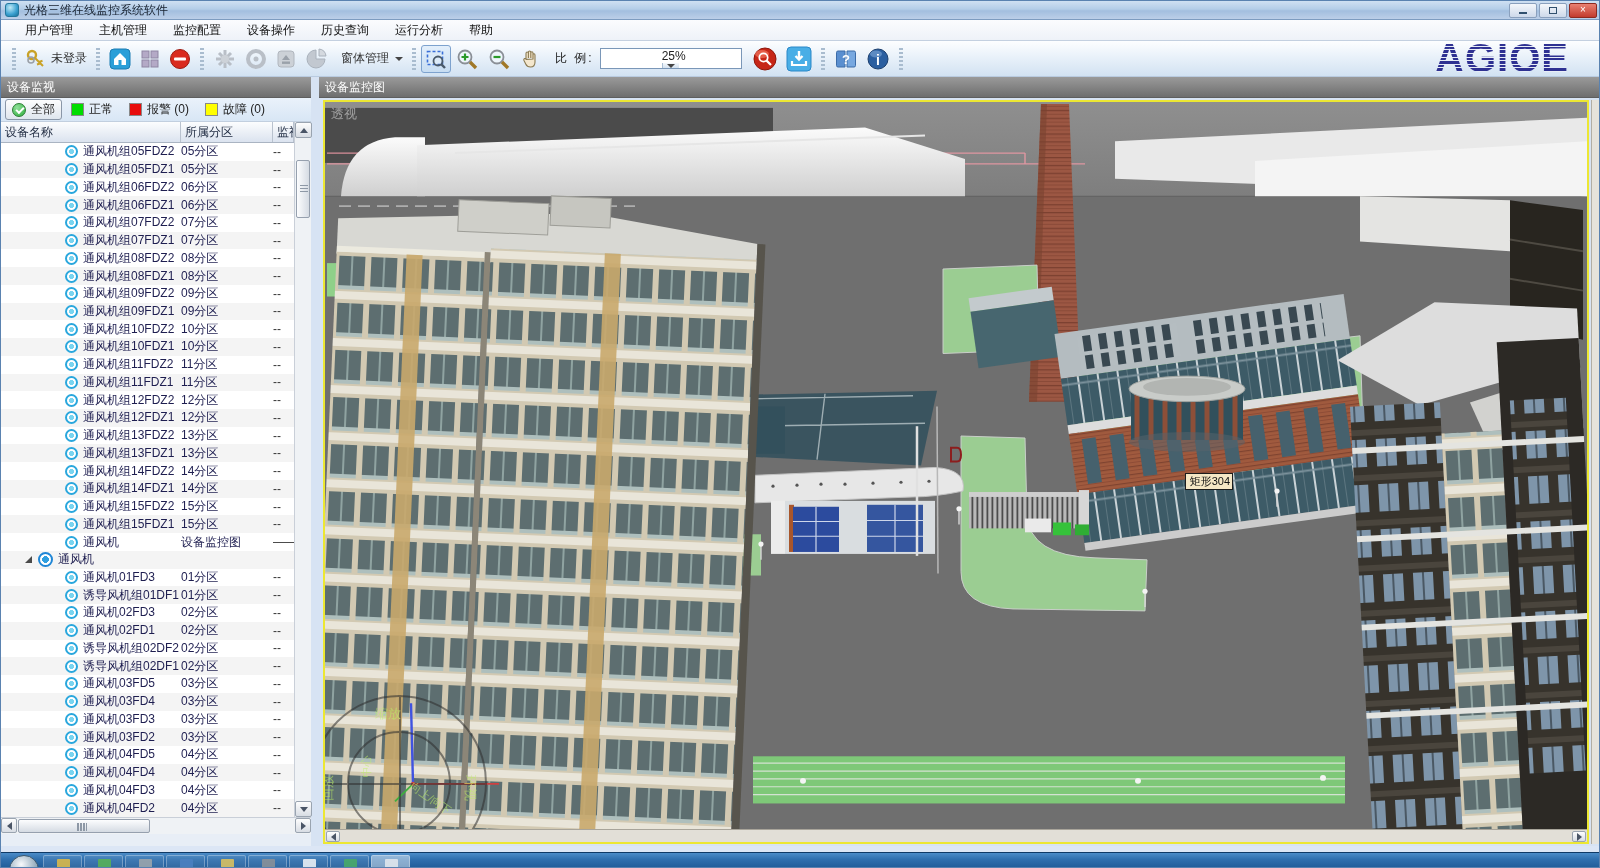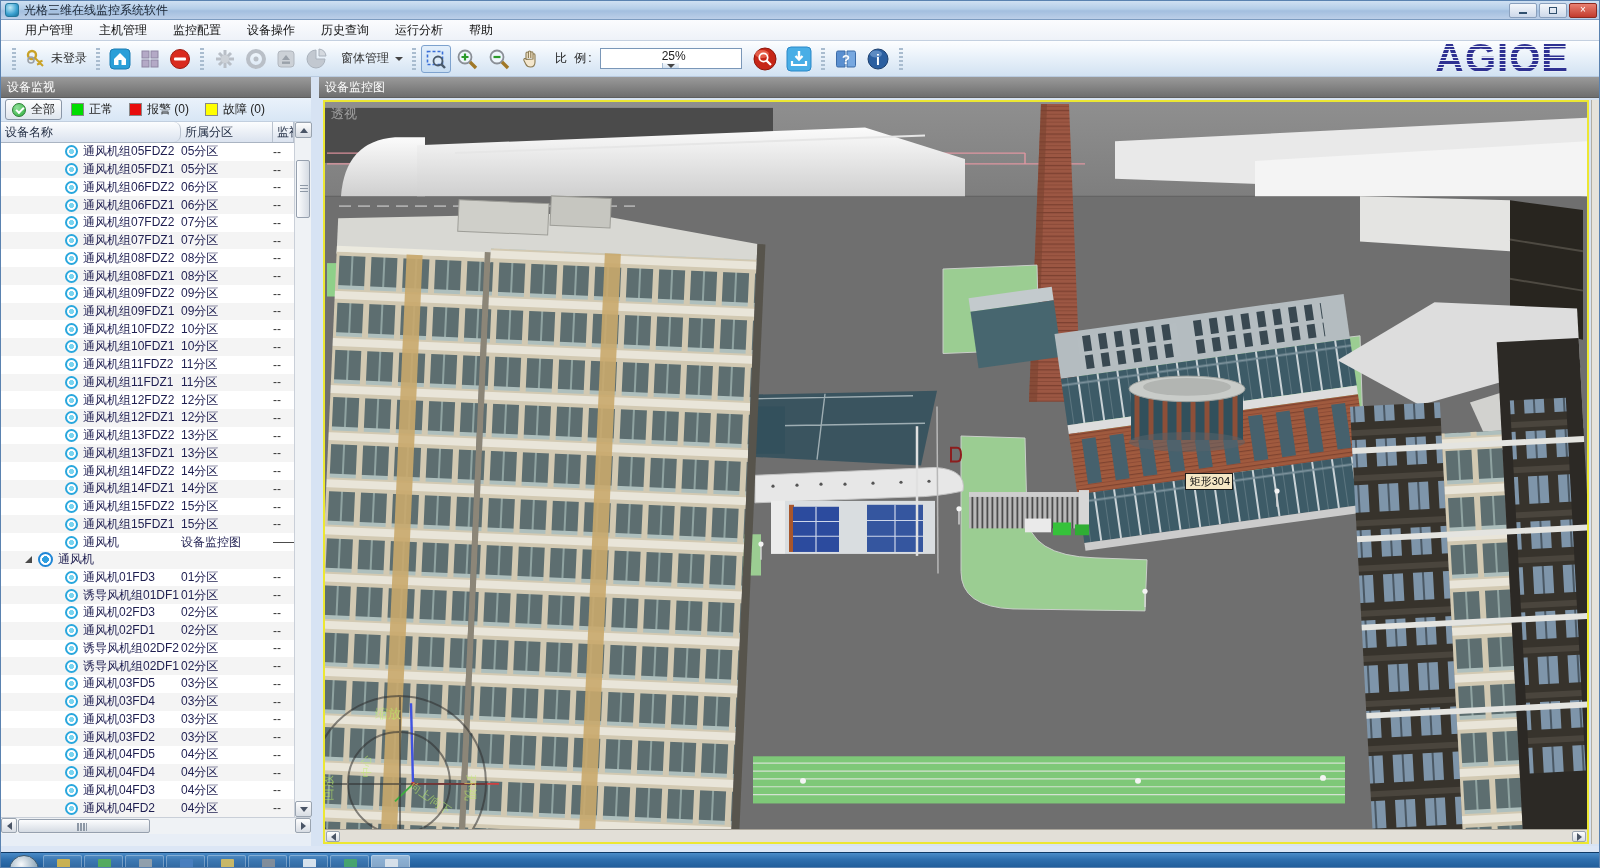--- a/index.html
+++ b/index.html
@@ -62,21 +62,21 @@
   .filter-item{display:flex;align-items:center;font-size:12px;color:#222;padding:1px 6px;border:1px solid transparent;border-radius:3px;}
   .filter-item.selected{border-color:#8a97a8;background:linear-gradient(180deg,#fdfdfd,#dfe6ee);}
   .swatch{width:13px;height:13px;margin-right:5px;border:1px solid #888;}
   .check-circle{width:14px;height:14px;border-radius:50%;margin-right:5px;position:relative;border:1px solid #2a7c33;
     background:radial-gradient(circle at 35% 30%,#8fe09a,#2fae3c);}
   .check-circle:after{content:"";position:absolute;left:3px;top:3px;width:6px;height:3px;border-left:2px solid #fff;border-bottom:2px solid #fff;transform:rotate(-45deg);}
 
   
   .grid-header{height:21px;display:flex;background:linear-gradient(180deg,#fcfdfe,#dbe3ef);border-bottom:1px solid #aab4c2;width:293px;}
   .grid-header .hcell{font-size:12px;color:#1e2a40;line-height:20px;padding-left:4px;border-right:1px solid #b9c2ce;overflow:hidden;white-space:nowrap;}
-  .hc-name{width:180px;border-radius:7px;}.hc-zone{width:92px;}.hc-status{width:21px;border-right:none;}
+  .hc-name{width:180px;}.hc-zone{width:92px;}.hc-status{width:21px;border-right:none;}
   .grid-body{position:absolute;left:0;top:66px;width:293px;height:674px;overflow:hidden;background:#fff;}
   .grow{height:17.74px;display:flex;align-items:center;font-size:12px;color:#1e1e50;overflow:hidden;white-space:nowrap;}
   .grow.alt{background:#f4f4f4;}
   .cell-name{width:180px;display:flex;align-items:center;overflow:hidden;}
   .cell-zone{width:92px;}
   .cell-status{width:21px;color:#333;}
   .indent{display:inline-block;width:64px;flex:none;}
   .indent.grp{width:24px;}
   .tgt-icon{flex:none;width:13px;height:13px;border:2px solid #2aa7dd;border-radius:50%;margin-right:5px;
     background:radial-gradient(circle,#79d4f0 0 2.5px,#fff 2.6px);}

